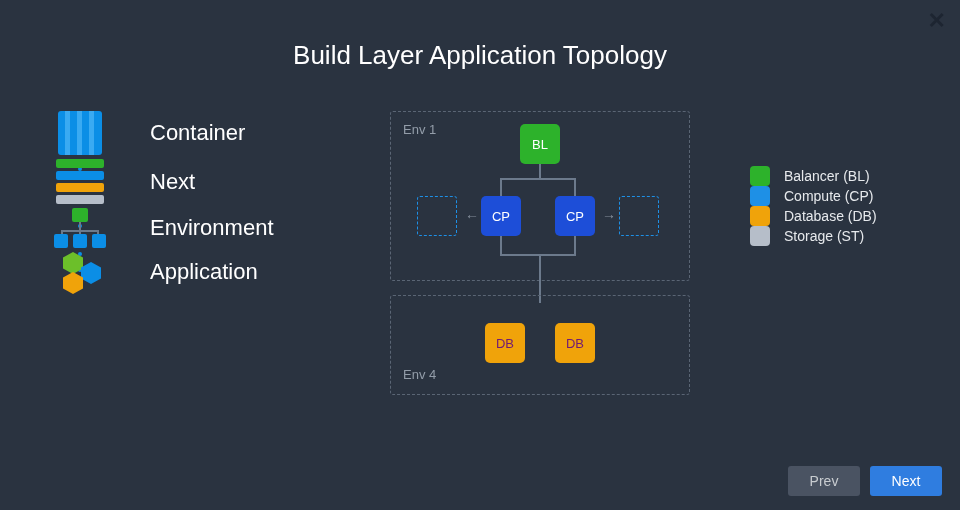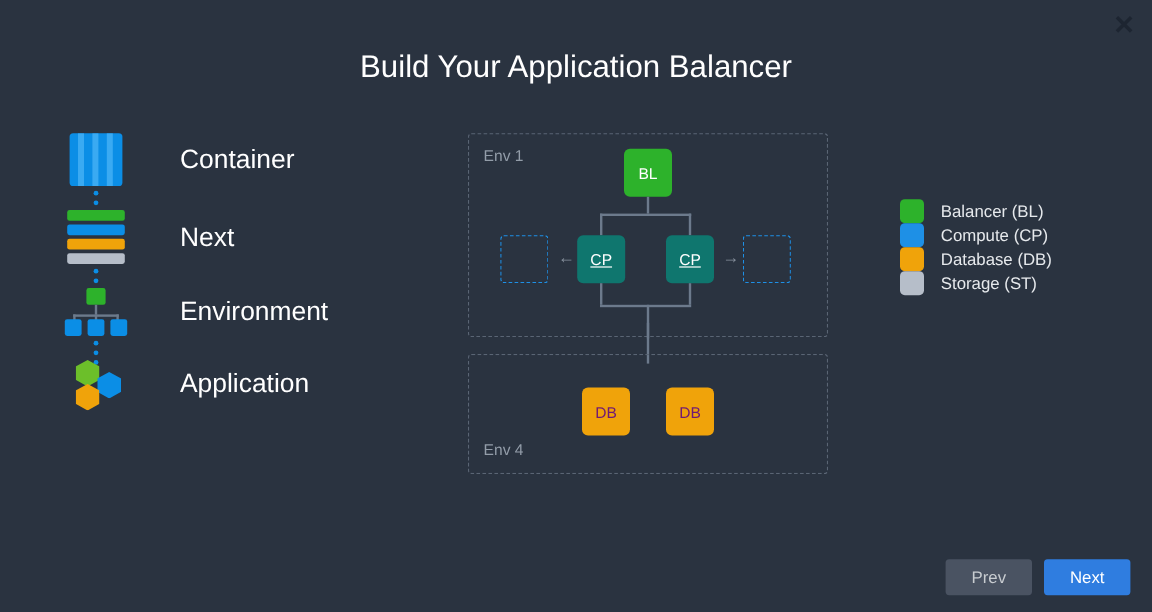--- a/index.html
+++ b/index.html
@@ -32,21 +32,21 @@
   .content {
     display: flex;
     padding: 40px 30px 0 50px;
     gap: 30px;
   }
   
   .hierarchy {
     width: 300px;
     display: flex;
     flex-direction: column;
-    gap: 20px;
+    gap: 4px;
   }
   .hier-item {
     display: flex;
     align-items: center;
     gap: 40px;
     position: relative;
   }
   .hier-icon {
     width: 60px;
     display: flex;
@@ -190,21 +190,21 @@
     height: 40px;
     border-radius: 5px;
     display: flex;
     align-items: center;
     justify-content: center;
     font-size: 13px;
     color: #fff;
     position: absolute;
   }
   .node.bl { background: #2db22b; }
-  .node.cp { background: #0f766e; text-decoration: underline; }
+  .node.cp { background: #1d4ed8; }
   .node.db { background: #f0a30a; color: #701a75; position: static; }
   .ghost {
     width: 40px;
     height: 40px;
     border: 1px dashed #1e90e6;
     border-radius: 3px;
     position: absolute;
   }
   .env1 .n-bl  { top: 12px; left: 50%; transform: translateX(-50%); }
   .env1 .n-cp1 { top: 84px; left: 90px; }
@@ -305,21 +305,21 @@
   .btn-next {
     background: #2f7de0;
     color: #fff;
   }
 </style>
 </head>
 <body>
 
 <div class="close-btn">✕</div>
 
-<h1 class="title">Build Your Application Balancer</h1>
+<h1 class="title">Build Layer Application Topology</h1>
 
 <div class="content">
 
   <div class="hierarchy">
 
     <div class="hier-item">
       <div class="hier-icon">
         <div class="ico-container">
             <div class="stripe3"></div>
           </div>

